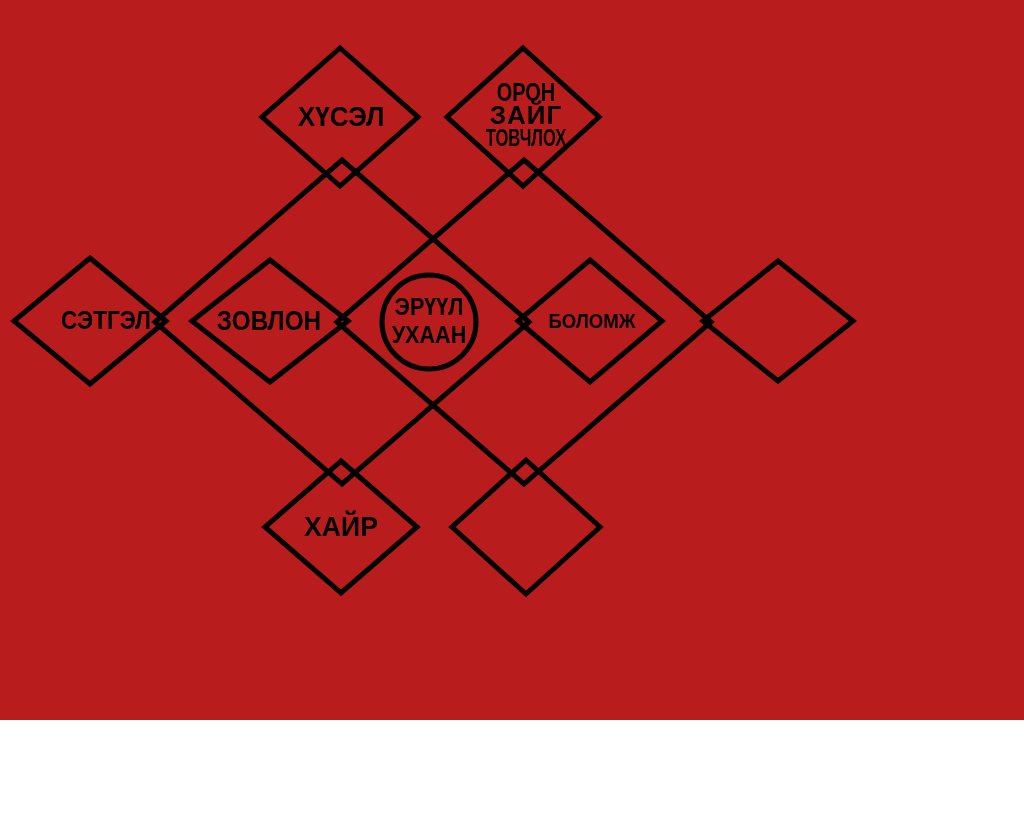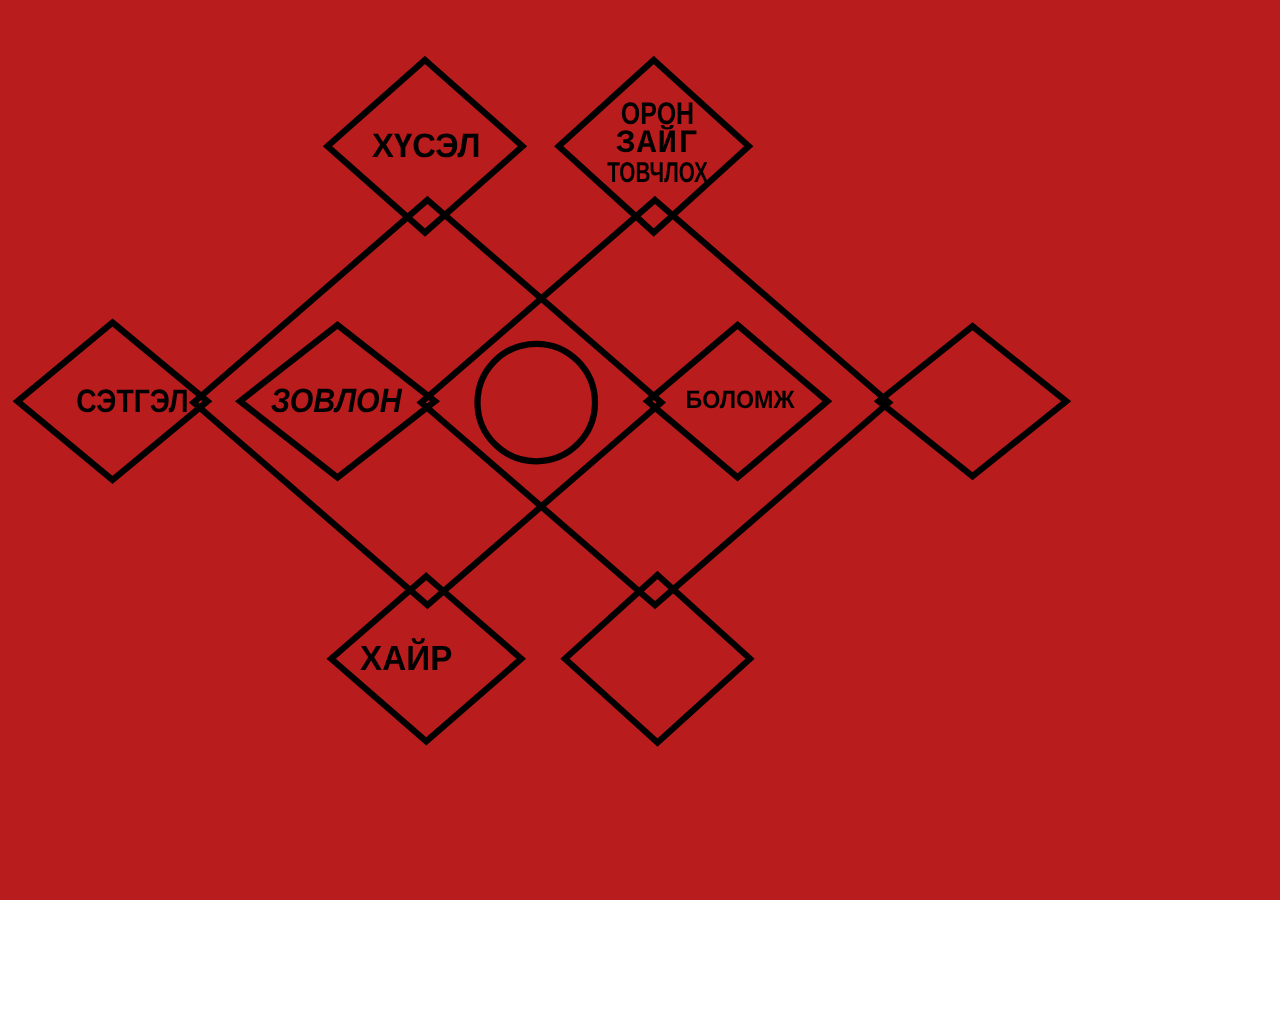--- a/index.html
+++ b/index.html
@@ -22,40 +22,40 @@
     white-space: nowrap;
     line-height: 1.05;
   }
   .ln { display: block; }
 
   .husel-label  { left: 341px; top: 117px; font-size: 27px; }
   .husel-label .ln { transform: scaleX(0.97); }
 
   .oron-label   { left: 526px; top: 115px; }
   .oron-label .l1 { font-size: 25px; line-height: 23px; transform: scaleX(0.80); }
-  .oron-label .l2 { font-size: 26px; line-height: 23px; transform: scaleX(1.00); letter-spacing: 1px; font-family: Liberation Mono, monospace; }
+  .oron-label .l2 { font-size: 26px; line-height: 23px; transform: scaleX(1.00); letter-spacing: 1px; }
   .oron-label .l3 { font-size: 23px; line-height: 23px; transform: scaleX(0.72); }
 
   .setgel-label { left: 106px;  top: 321px; font-size: 26px; }
   .setgel-label .ln { transform: scaleX(0.87); }
 
-  .zovlon-label { left: 269px; top: 321px; font-size: 27px; font-style: italic; }
+  .zovlon-label { left: 269px; top: 321px; font-size: 27px; }
   .zovlon-label .ln { transform: scaleX(0.90); }
 
   .center-label { left: 429px; top: 321px; }
   .center-label .ln { font-size: 24px; line-height: 28px; transform: scaleX(0.90); }
 
   .bolomj-label { left: 592px; top: 321px; font-size: 20px; }
   .bolomj-label .ln { transform: scaleX(0.93); }
 
   .erdem-label  { left: 778px; top: 320px; }
   .erdem-label .l1 { font-size: 24px; line-height: 22px; transform: scaleX(0.82); }
   .erdem-label .l2 { font-size: 21px; line-height: 22px; transform: scaleX(0.80); }
 
-  .hair-label   { left: 325px; top: 527px; font-size: 28px; }
+  .hair-label   { left: 341px; top: 527px; font-size: 28px; }
   .hair-label .ln { transform: scaleX(0.95); }
 
   .tsag-label   { left: 525px; top: 519px; }
   .tsag-label .ln { font-size: 21px; line-height: 25px; transform: scaleX(0.75); }
 </style>
 </head>
 <body>
 
 <div class="canvas">
 
@@ -87,20 +87,24 @@
   </div>
 
   <div class="label setgel-label">
     <span class="ln">СЭТГЭЛ</span>
   </div>
 
   <div class="label zovlon-label">
     <span class="ln">ЗОВЛОН</span>
   </div>
 
+  <div class="label center-label">
+    <span class="ln">ЭРҮҮЛ</span>
+    <span class="ln">УХААН</span>
+  </div>
 
   <div class="label bolomj-label">
     <span class="ln">БОЛОМЖ</span>
   </div>
 
 
   <div class="label hair-label">
     <span class="ln">ХАЙР</span>
   </div>
 

